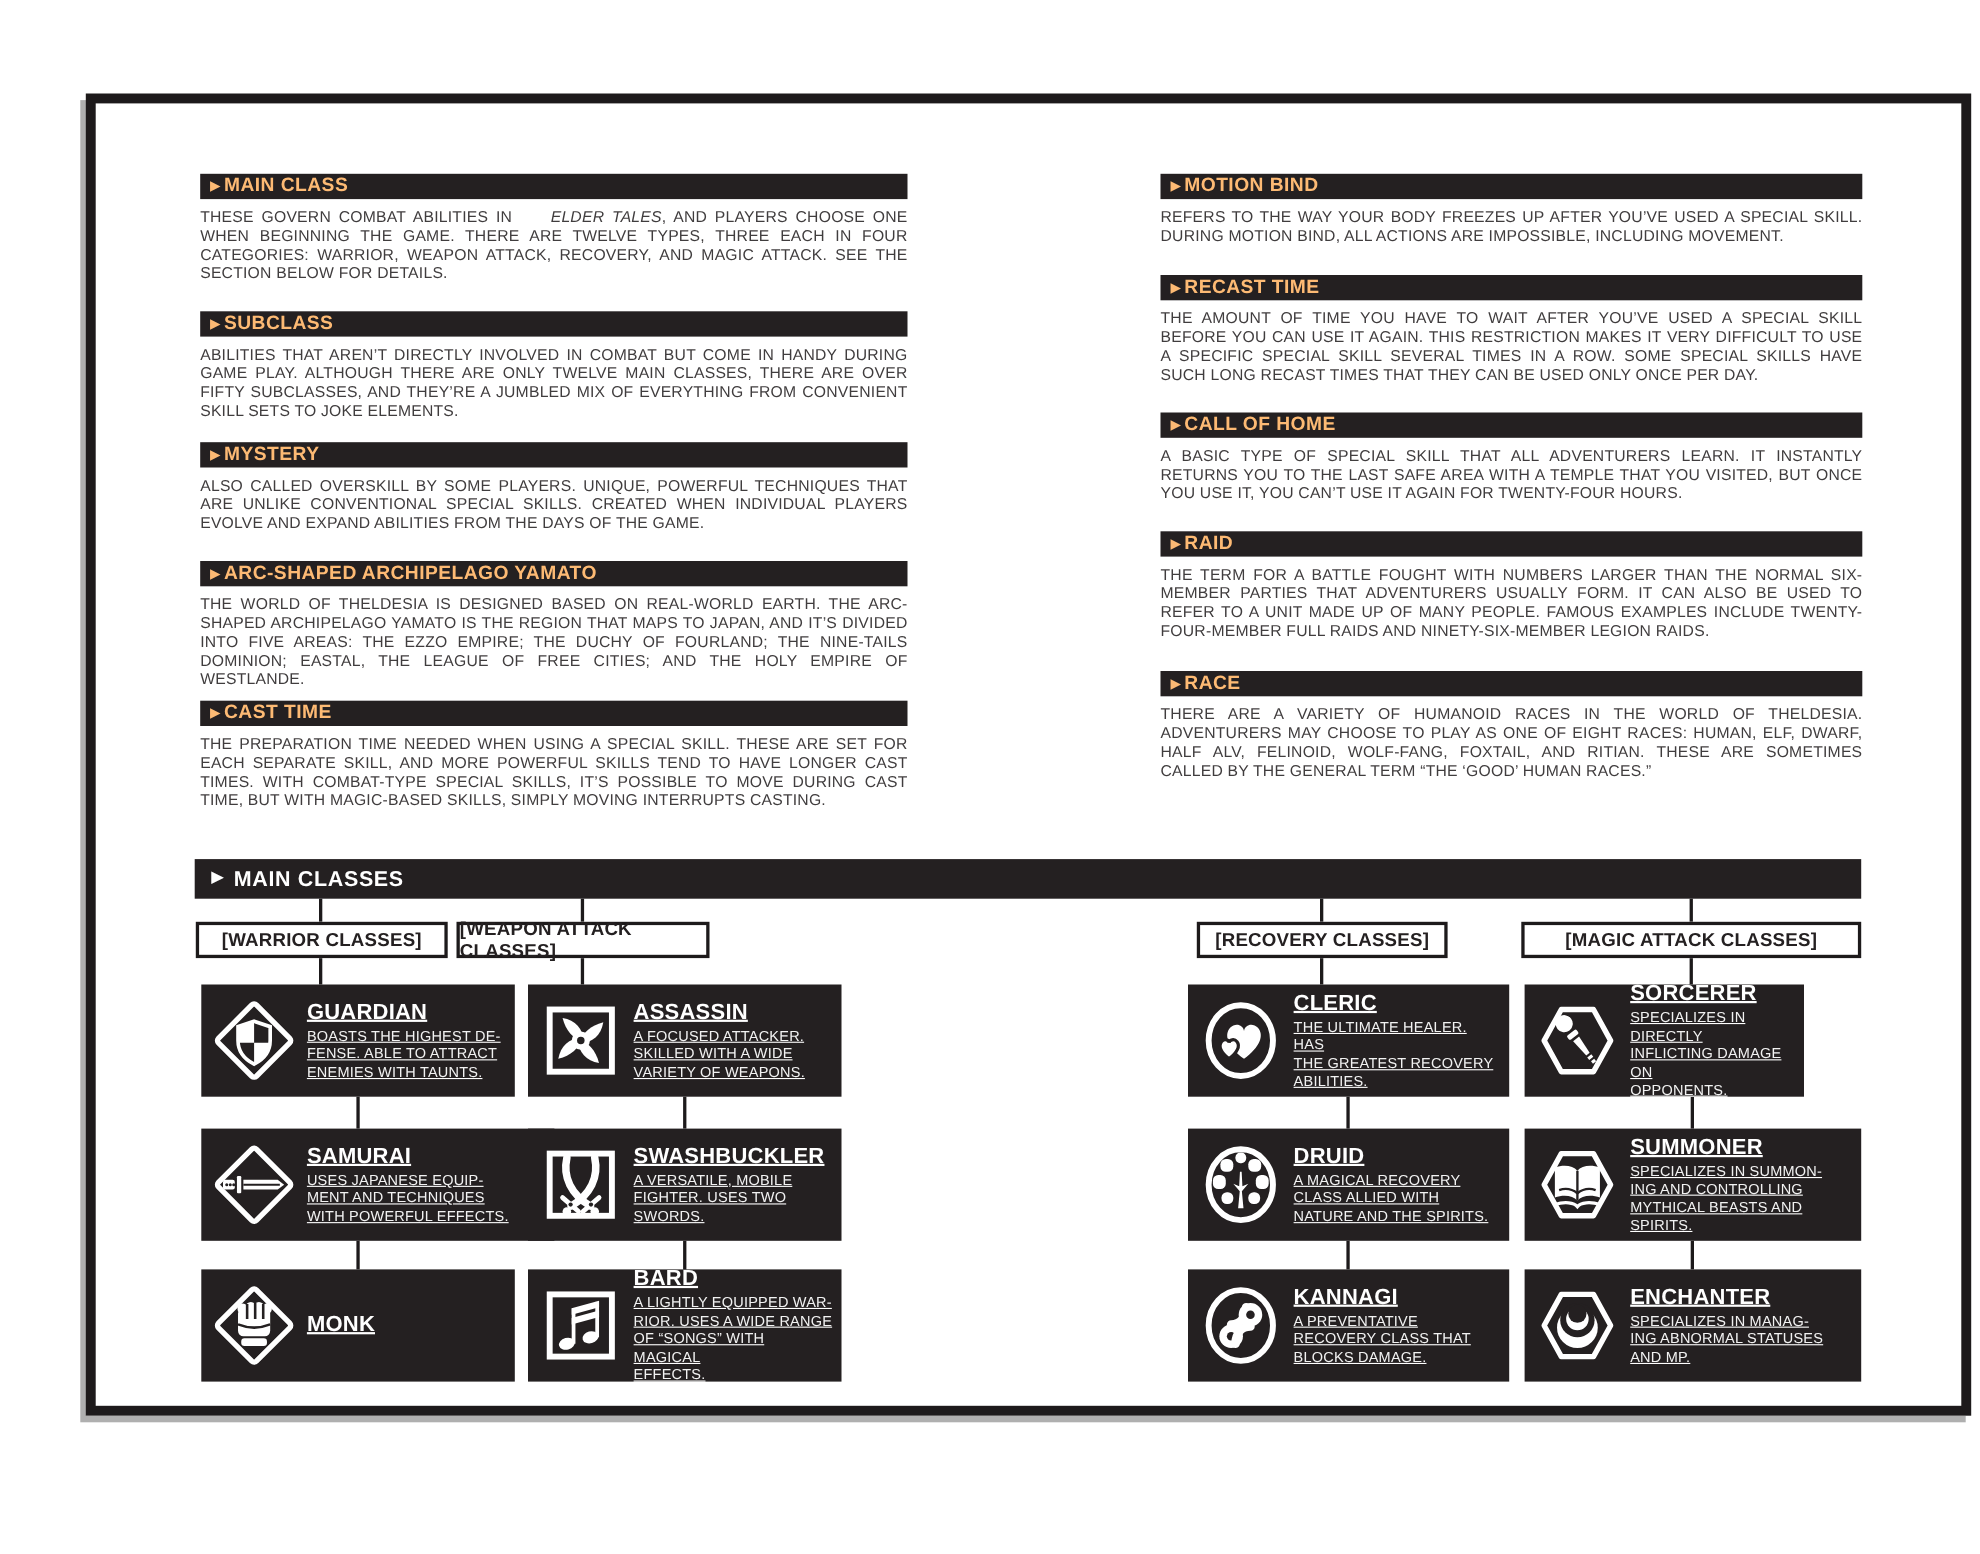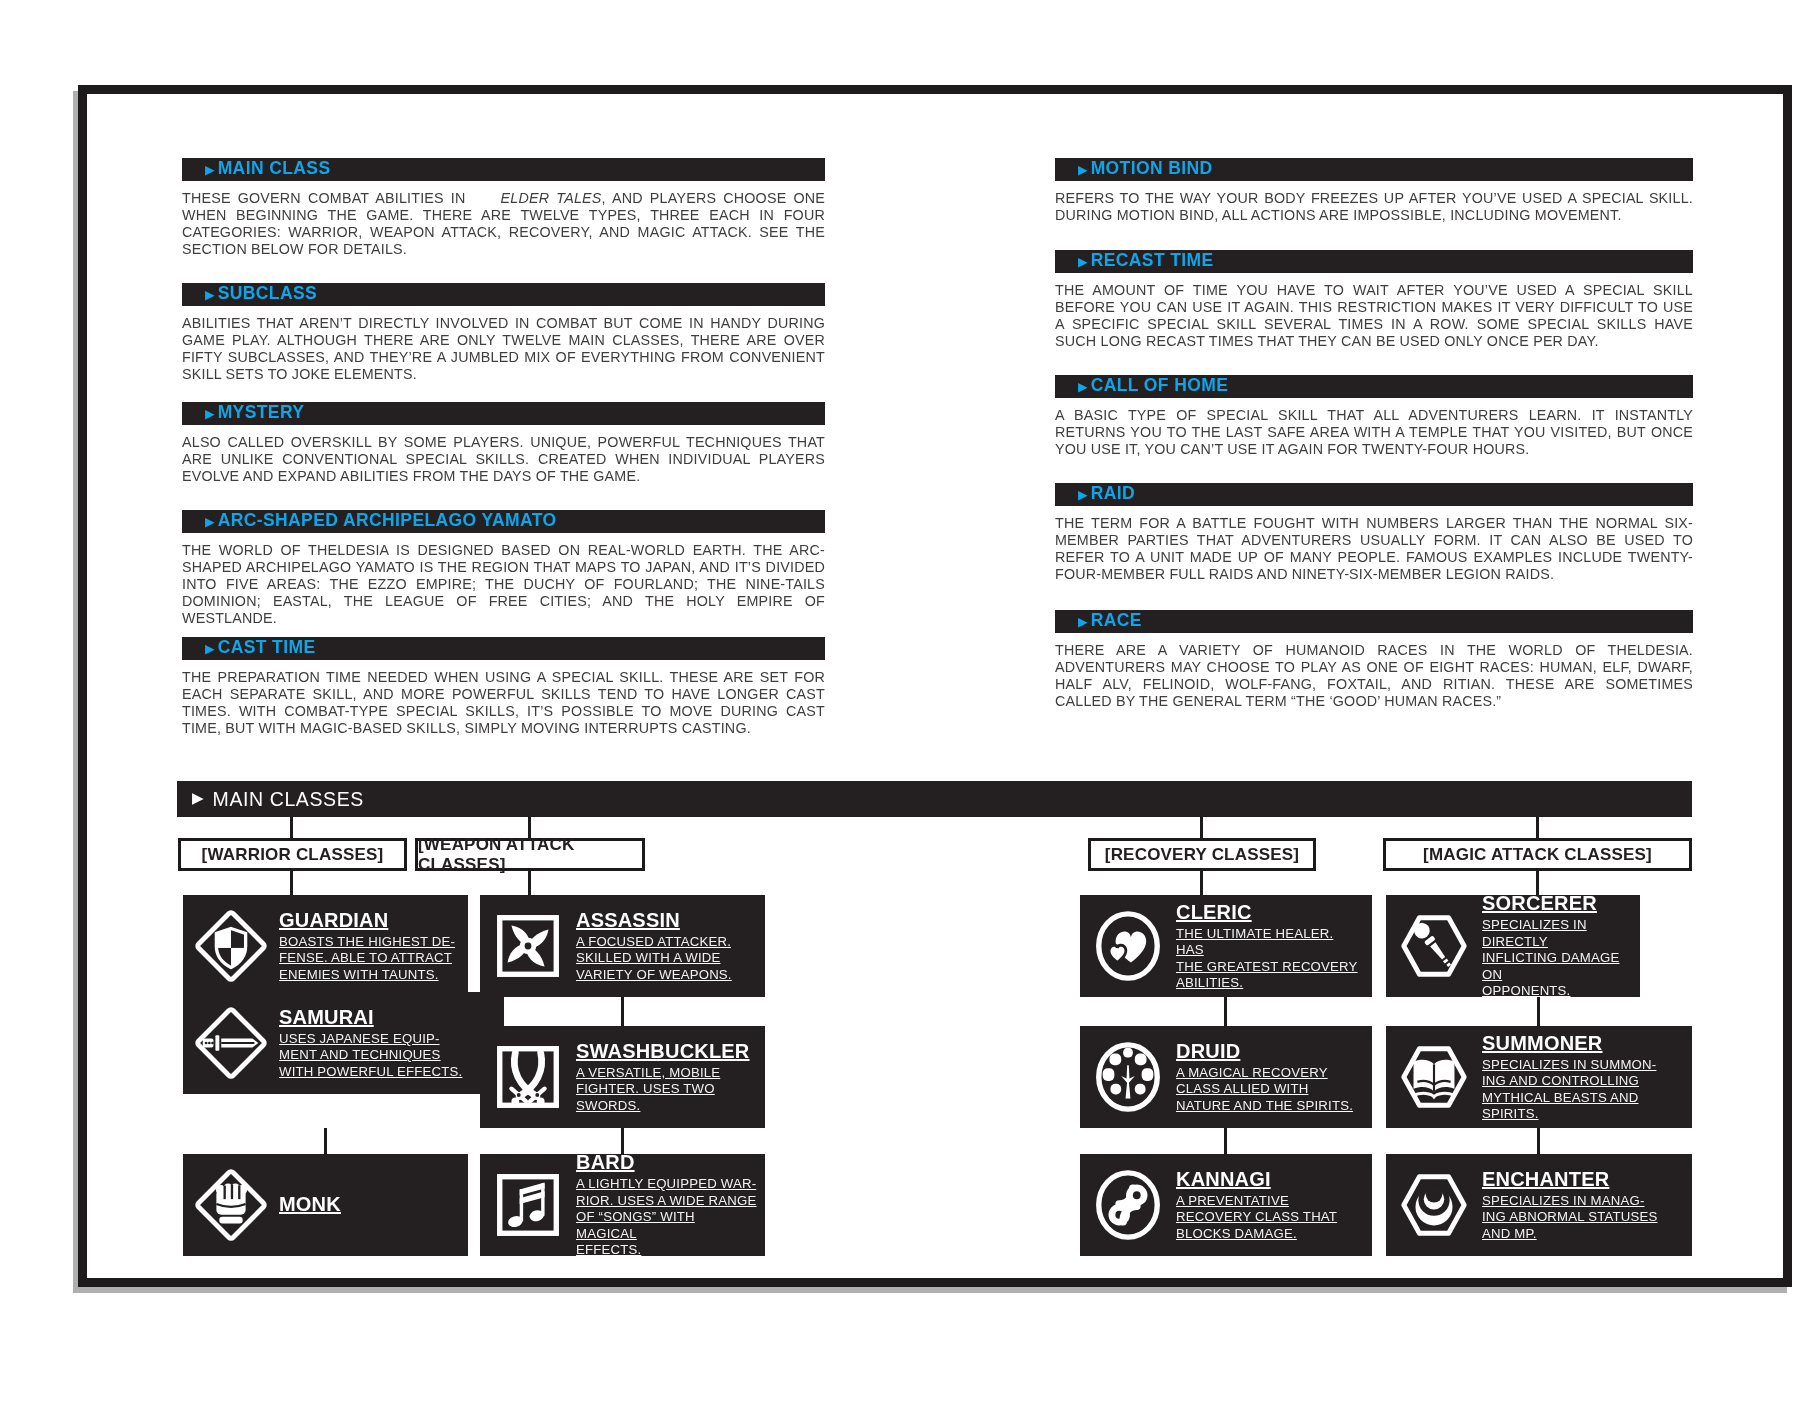--- a/index.html
+++ b/index.html
@@ -2,34 +2,34 @@
 <html><head>
 <meta charset="utf-8">
 <style>
   html,body{margin:0;padding:0;background:#ffffff;}
   body{width:1800px;height:1413px;position:relative;overflow:hidden;
        font-family:"Liberation Sans",sans-serif;color:#242021;}
   .page-frame{position:absolute;left:78px;top:85px;width:1714px;height:1202px;
       box-sizing:border-box;border:9px solid #1d1a1b;background:transparent;
       box-shadow:-5px 6px 0 rgba(110,110,110,.55);}
   .gloss{position:absolute;}
-  .gbar{background:#242021;color:#0ea5e9;height:23px;display:flex;align-items:center;padding-left:23px;}
+  .gbar{background:#242021;color:#fdba74;height:23px;display:flex;align-items:center;padding-left:9px;}
   .tri{display:inline-block;color:inherit;}
   .tri::before{content:"▶";font-size:12.5px;line-height:1;display:inline-block;transform:translateY(-1px);}
   .gbar .tri{margin-right:3px;}
   .gtitle{font-weight:bold;font-size:17.5px;letter-spacing:.4px;transform:translateY(-1px);}
   .gbody{margin:9px 0 0;font-size:14.3px;line-height:17px;letter-spacing:.2px;
          text-align:justify;color:#403d3e;}
   .gbody em{font-style:italic;margin-left:28px;}
   
   .mainbar{position:absolute;left:177px;top:781px;width:1515px;height:36px;background:#242021;
       color:#fff;display:flex;align-items:center;padding-left:15px;box-sizing:border-box;}
   .mainbar .tri{margin-right:9px;}
   .mainbar .tri::before{font-size:15px;}
-  .mainbar-label{font-weight:normal;font-size:19.5px;letter-spacing:.6px;}
+  .mainbar-label{font-weight:bold;font-size:19.5px;letter-spacing:.6px;}
   .catbox{position:absolute;top:838px;height:33px;box-sizing:border-box;border:3px solid #1d1a1b;
       background:#fff;display:flex;align-items:center;justify-content:center;
       font-weight:bold;font-size:17px;letter-spacing:.2px;color:#242021;}
   .dconn{position:absolute;width:3px;background:#1d1a1b;}
   .card{position:absolute;height:102px;background:#242021;color:#fff;display:flex;align-items:center;text-decoration:underline;}
   .card-icon{flex:0 0 96px;display:flex;align-items:center;justify-content:center;}
   .card-text{flex:1 1 auto;padding-right:8px;}
   .card-title{font-weight:bold;font-size:20px;letter-spacing:.2px;margin-bottom:2px;}
   .card-desc{font-size:13.2px;line-height:16.5px;letter-spacing:.2px;white-space:pre-line;color:#f2f2f2;}
 </style>
@@ -163,21 +163,21 @@
     </svg>
   </div>
   <div class="card-text">
     <div class="card-title">GUARDIAN</div>
     <div class="card-desc">BOASTS THE HIGHEST DE-
 FENSE. ABLE TO ATTRACT
 ENEMIES WITH TAUNTS.</div>
   </div>
 </div>
 
-<div class="card" style="left:183px;top:992px;width:321px">
+<div class="card" style="left:183px;top:1026px;width:321px">
   <div class="card-icon">
     <svg width="78" height="78" viewBox="0 0 80 80" aria-hidden="true">
       <rect x="15" y="15" width="50" height="50" rx="3" fill="none" stroke="#fff" stroke-width="5" transform="rotate(45 40 40)"></rect>
       <g fill="#fff">
         <rect x="11" y="35.5" width="11" height="9" rx="2"></rect>
         <rect x="24" y="32" width="4" height="16" rx="1"></rect>
         <polygon points="30,35.5 62,35.5 68,40 62,44.5 30,44.5"></polygon>
       </g>
       <g fill="#242021">
         <circle cx="14.5" cy="40" r="1.4"></circle>

